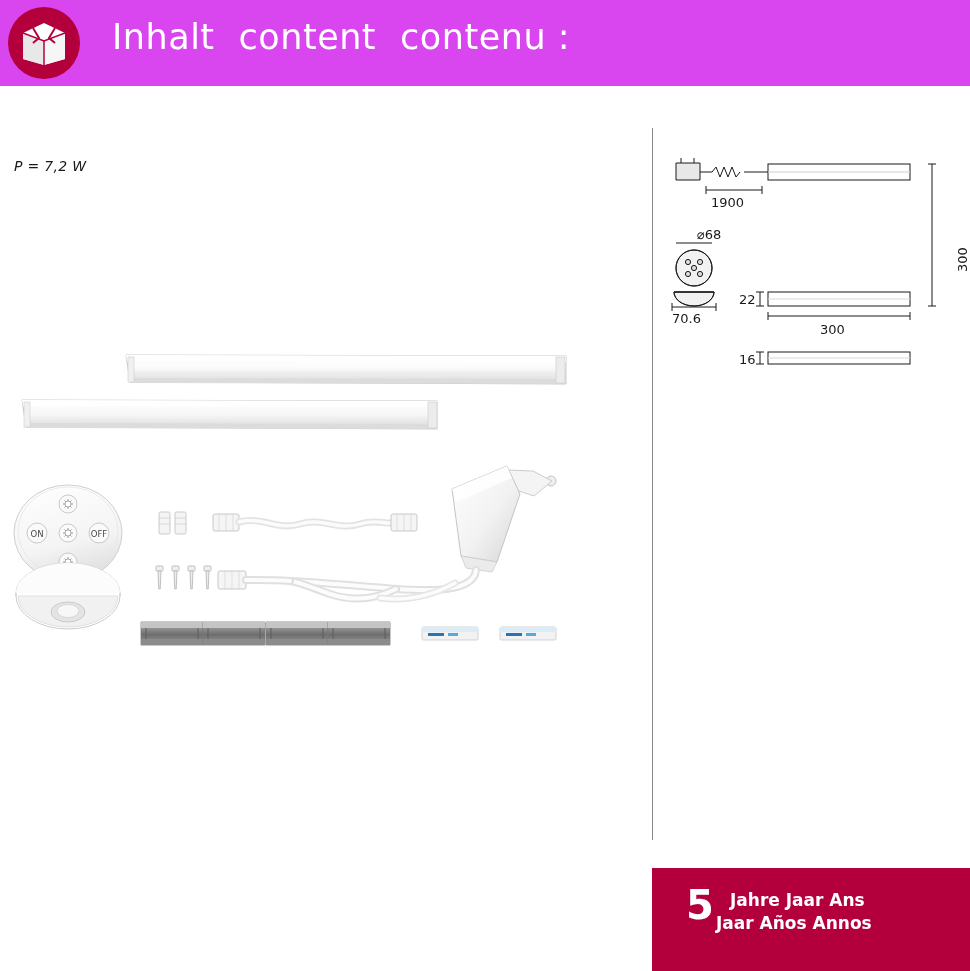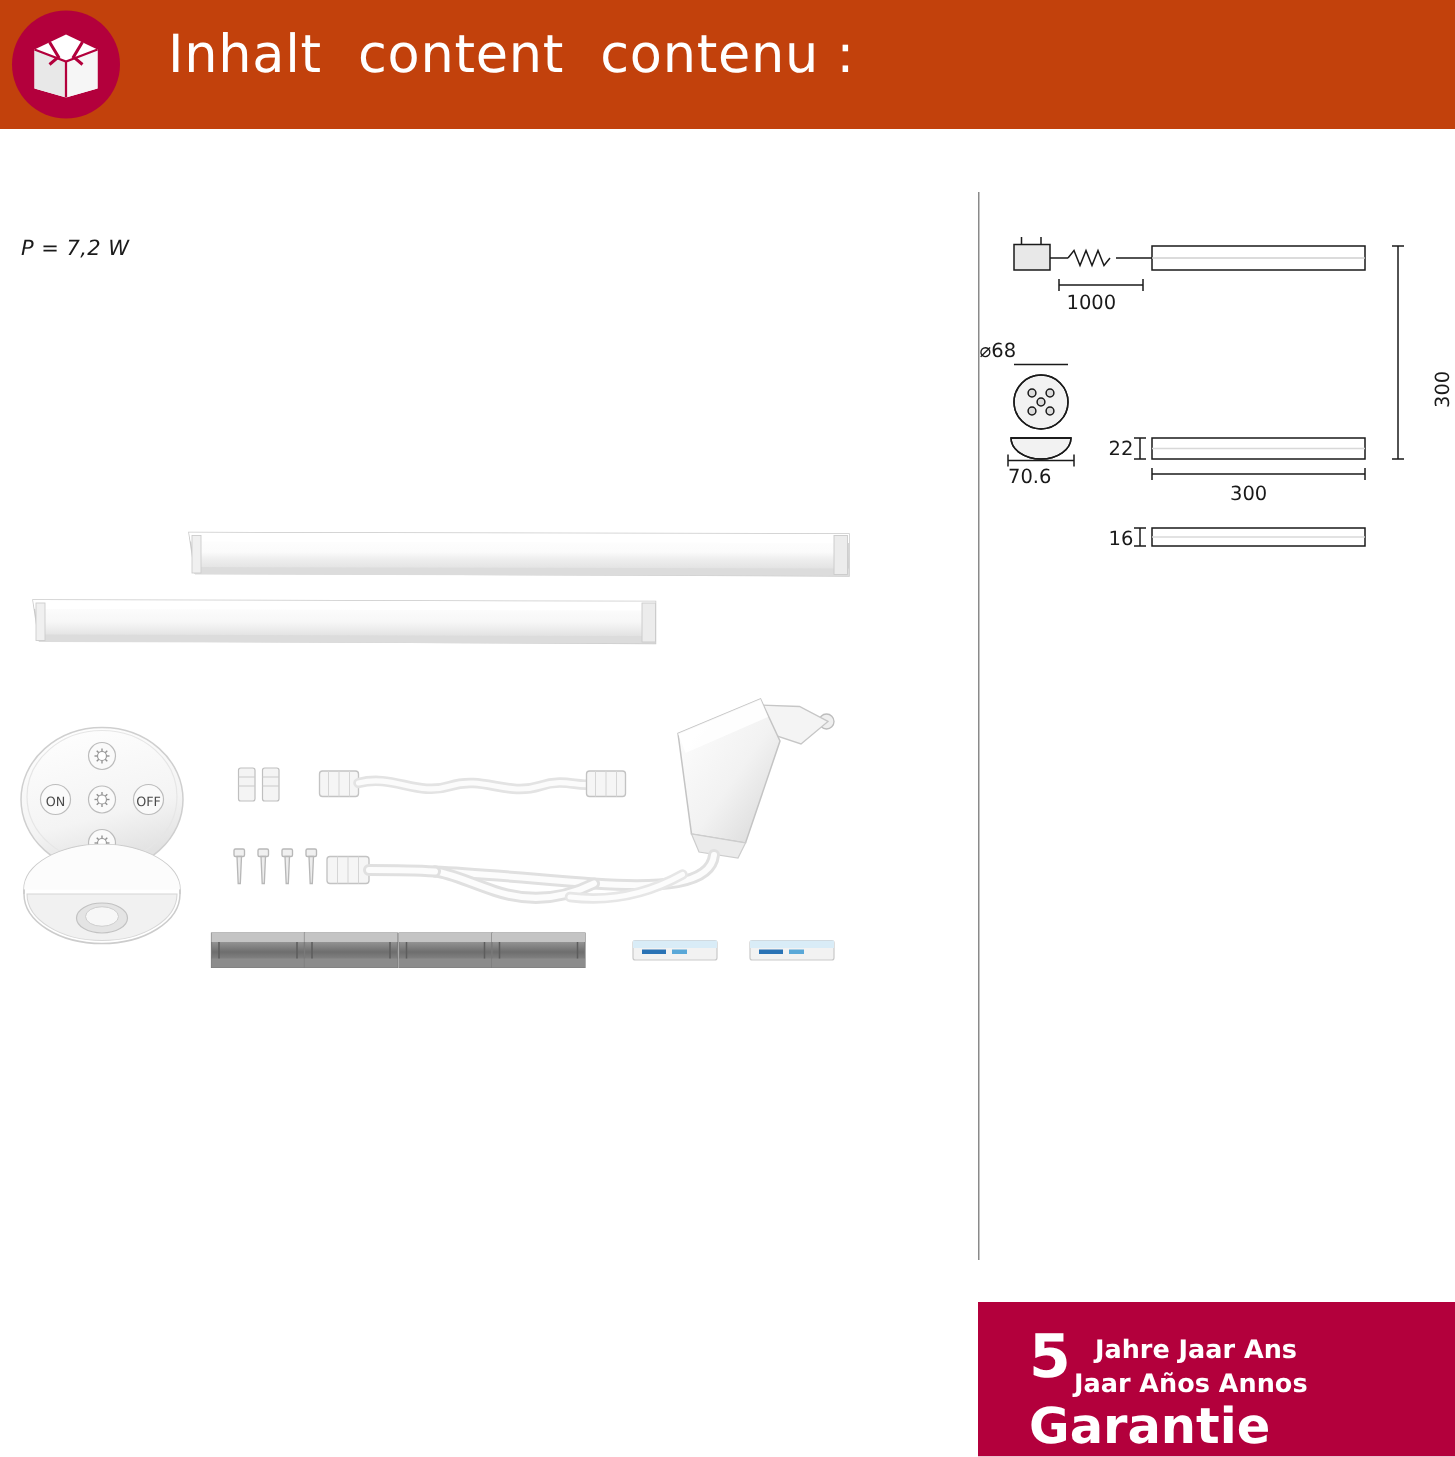--- a/index.html
+++ b/index.html
@@ -13,21 +13,21 @@
     position: relative;
     font-family: "DejaVu Sans", sans-serif;
     overflow: hidden;
   }
 
   
   .header {
     position: absolute;
     left: 0; top: 0;
     width: 970px; height: 86px;
-    background: #c2410c;
+    background: #d946ef;
   }
   .header-logo {
     position: absolute;
     left: 8px; top: 7px;
     width: 72px; height: 72px;
     border-radius: 50%;
     background: #b3003c;
     display: flex;
     align-items: center;
     justify-content: center;
@@ -415,26 +415,25 @@
     <line x1="756" y1="364" x2="764" y2="364"></line>
   </g>
 
   <g stroke="#1a1a1a" stroke-width="1">
     <line x1="932" y1="164" x2="932" y2="306"></line>
     <line x1="928" y1="164" x2="936" y2="164"></line>
     <line x1="928" y1="306" x2="936" y2="306"></line>
   </g>
 </svg>
 
-<div class="dim-text" style="left:711px; top:195px;">1000</div>
-<div class="dim-text" style="left:653px; top:227px;">⌀68</div>
+<div class="dim-text" style="left:711px; top:195px;">1900</div>
+<div class="dim-text" style="left:697px; top:227px;">⌀68</div>
 <div class="dim-text" style="left:672px; top:311px;">70.6</div>
 <div class="dim-text" style="left:739px; top:292px;">22</div>
 <div class="dim-text" style="left:820px; top:322px;">300</div>
 <div class="dim-text" style="left:739px; top:352px;">16</div>
 <div class="dim-text vert" style="left:955px; top:272px;">300</div>
 
 <div class="warranty">
   <div class="warranty-num">5</div>
   <div class="warranty-l1">Jahre Jaar Ans</div>
   <div class="warranty-l2">Jaar Años Annos</div>
-  <div class="warranty-big">Garantie</div>
 </div>
 
 </body></html>

